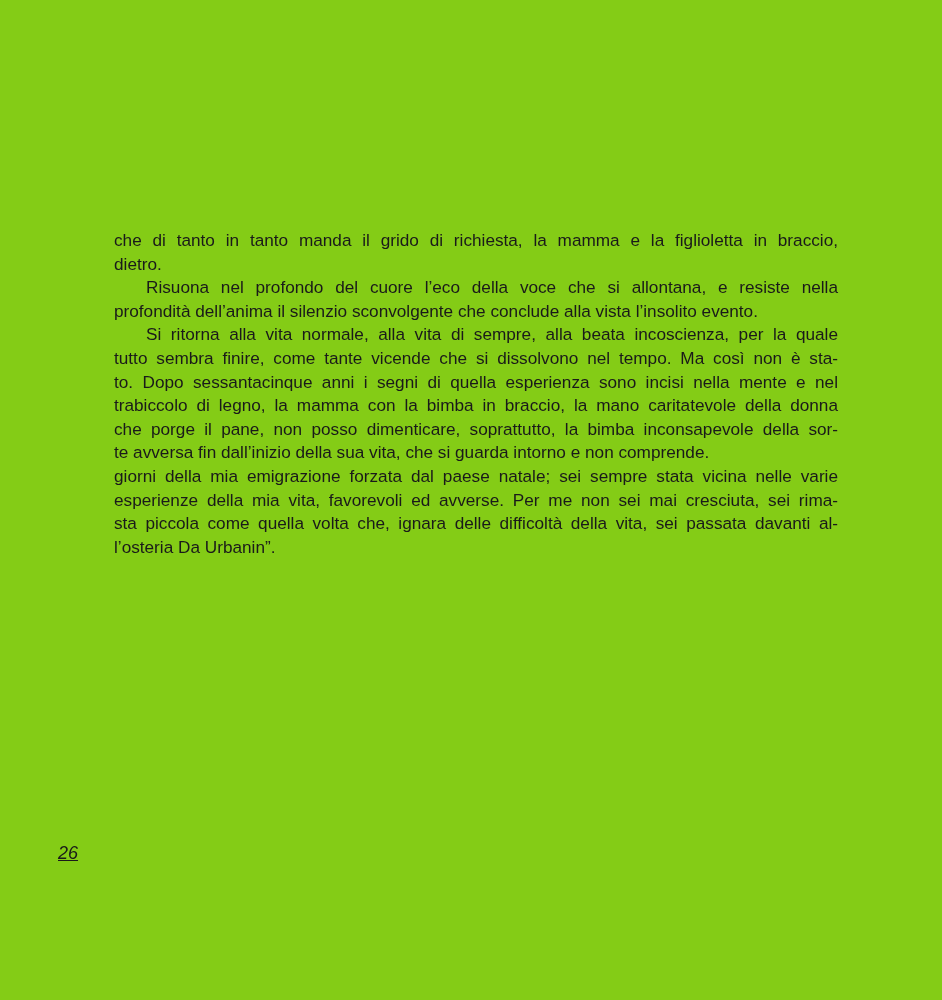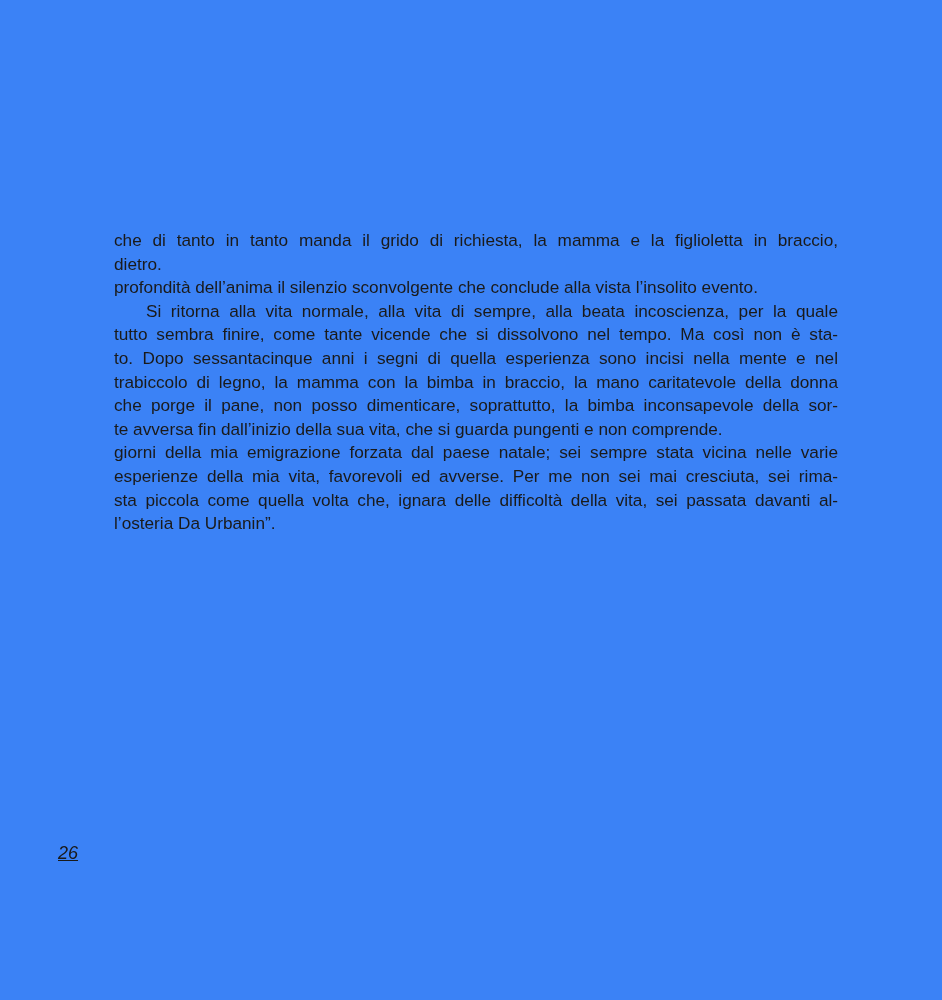--- a/index.html
+++ b/index.html
@@ -1,17 +1,17 @@
 <!DOCTYPE html>
 <html><head>
 <meta charset="utf-8">
 <style>
   html, body { margin: 0; padding: 0; background: #ffffff; }
   body { width: 942px; height: 1000px; position: relative; overflow: hidden; }
-  .page { position: absolute; left: 0; top: 0; width: 942px; height: 1000px; background: #3b82f6; }
+  .page { position: absolute; left: 0; top: 0; width: 942px; height: 1000px; background: #84cc16; }
   .text-block {
     position: absolute; left: 114px; top: 229px; width: 724px;
     font-family: "Liberation Sans", sans-serif;
     font-size: 17.2px; color: #1a1a1a; line-height: 23.6px;
   }
   .line { display: block; height: 23.6px; white-space: nowrap; }
   .line.j { text-align: justify; text-align-last: justify; }
   .line.indent { padding-left: 32px; }
   .page-number {
     position: absolute; left: 58px; top: 843px;
@@ -21,29 +21,30 @@
 </style>
 </head>
 <body>
 
 <div class="page">
   <div class="text-block">
 
     <span class="line j">che di tanto in tanto manda il grido di richiesta, la mamma e la figlioletta in braccio,</span>
     <span class="line">dietro.</span>
 
+    <span class="line j indent">Risuona nel profondo del cuore l’eco della voce che si allontana, e resiste nella</span>
     <span class="line">profondità dell’anima il silenzio sconvolgente che conclude alla vista l’insolito evento.</span>
 
     <span class="line j indent">Si ritorna alla vita normale, alla vita di sempre, alla beata incoscienza, per la quale</span>
     <span class="line j">tutto sembra finire, come tante vicende che si dissolvono nel tempo. Ma così non è sta-</span>
     <span class="line j">to. Dopo sessantacinque anni i segni di quella esperienza sono incisi nella mente e nel</span>
 
     <span class="line j">trabiccolo di legno, la mamma con la bimba in braccio, la mano caritatevole della donna</span>
     <span class="line j">che porge il pane, non posso dimenticare, soprattutto, la bimba inconsapevole della sor-</span>
-    <span class="line">te avversa fin dall’inizio della sua vita, che si guarda pungenti e non comprende.</span>
+    <span class="line">te avversa fin dall’inizio della sua vita, che si guarda intorno e non comprende.</span>
 
     <span class="line j">giorni della mia emigrazione forzata dal paese natale; sei sempre stata vicina nelle varie</span>
     <span class="line j">esperienze della mia vita, favorevoli ed avverse. Per me non sei mai cresciuta, sei rima-</span>
     <span class="line j">sta piccola come quella volta che, ignara delle difficoltà della vita, sei passata davanti al-</span>
     <span class="line">l’osteria Da Urbanin”.</span>
   </div>
 
   <div class="page-number">26</div>
 </div>
 

